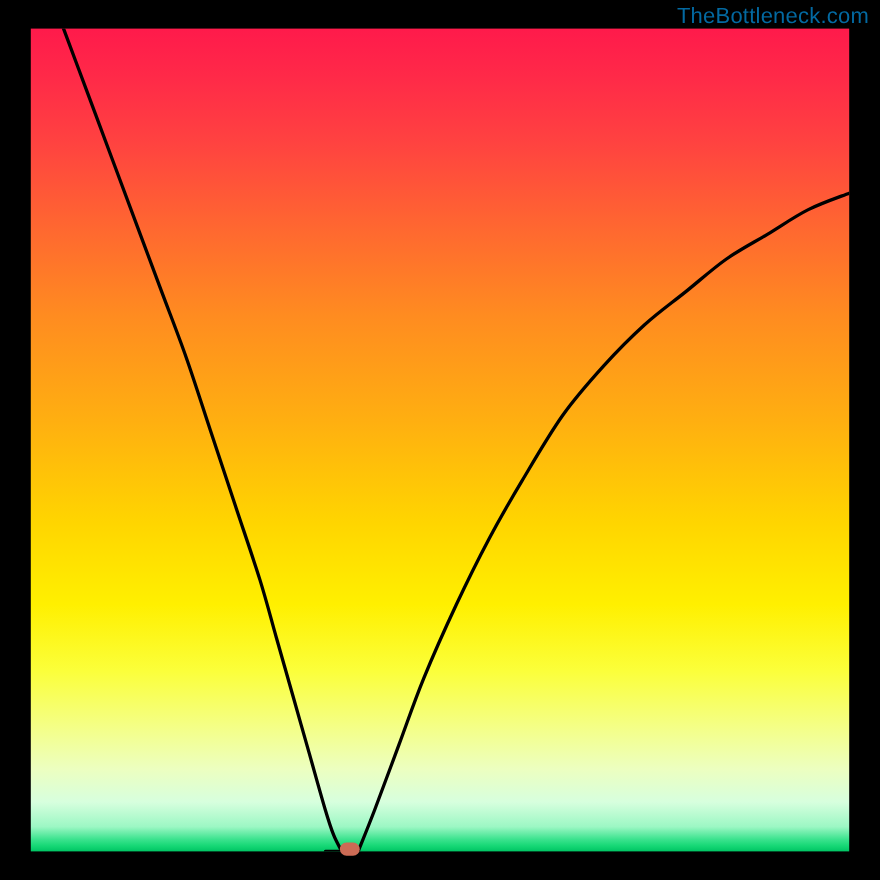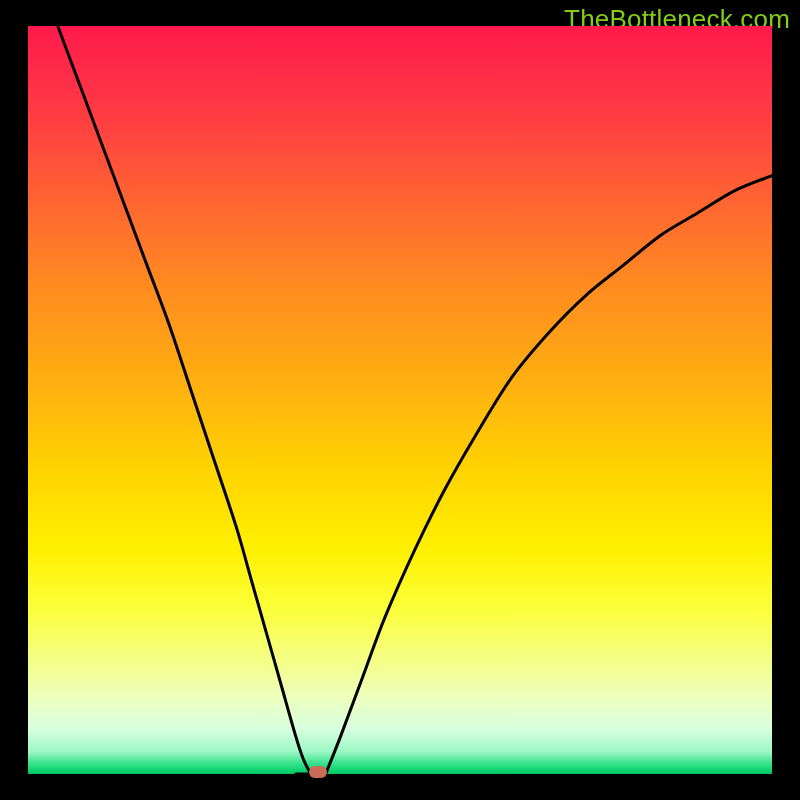--- a/index.html
+++ b/index.html
@@ -42,22 +42,22 @@
       #9cf7c4 97%,
       #3de38f 98.5%,
       #17d876 99.3%,
       #00c564 100%
     );
   }
   .watermark {
     position: absolute;
     top: 4px;
     right: 10px;
-    color: #84cc16;
-    font-size: 26px;
+    color: #0369a1;
+    font-size: 20px;
     font-weight: 500;
     letter-spacing: 0.2px;
   }
   svg.curve {
     position: absolute;
     left: 0;
     top: 0;
     width: 744px;
     height: 748px;
   }

